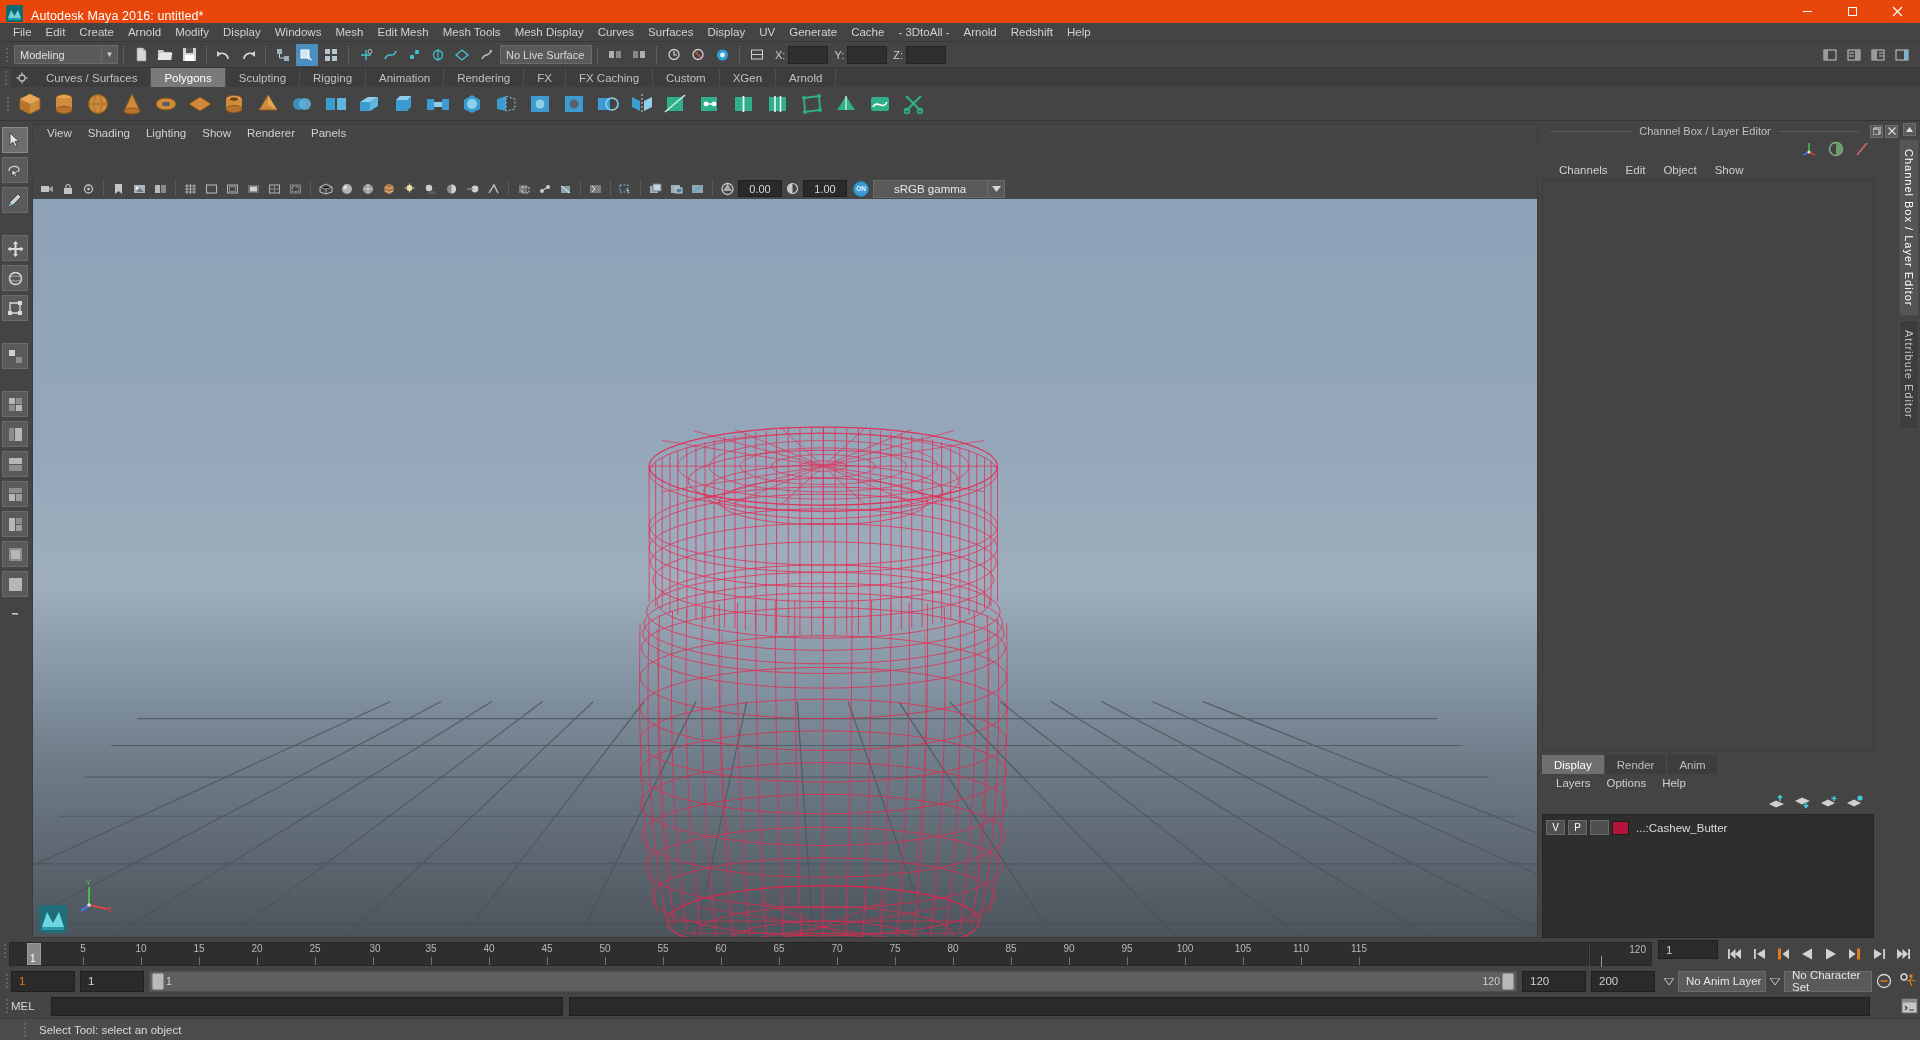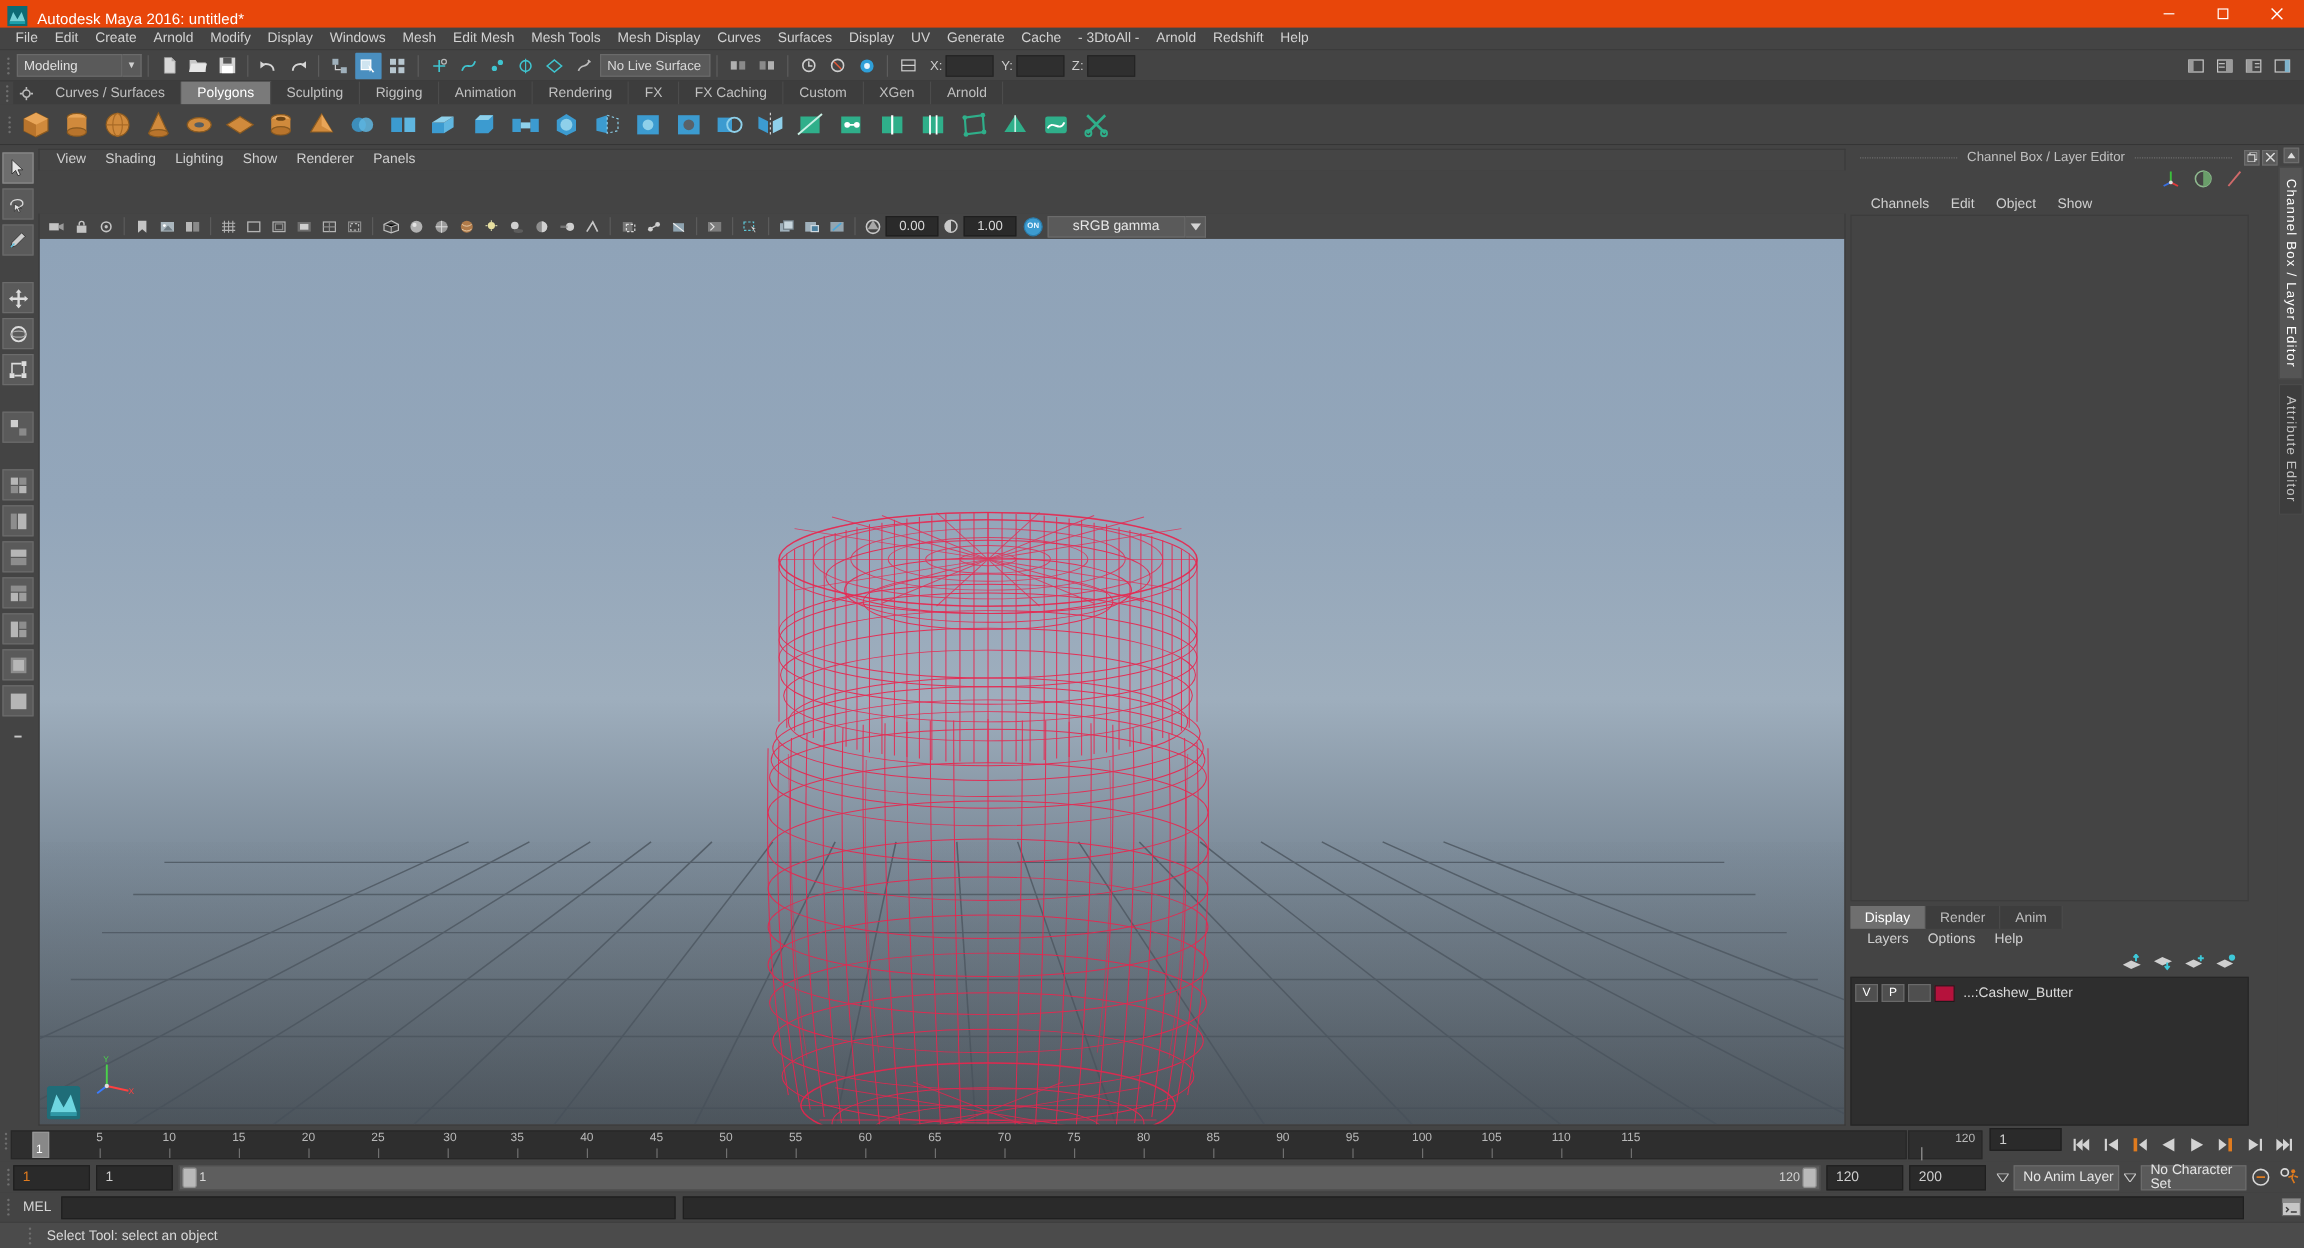--- a/index.html
+++ b/index.html
@@ -150,21 +150,21 @@
   .range-bar { flex: 1 1 auto; height: 21px; background: #5e5e5e; border: 1px solid #4e4e4e; display: flex; align-items: center; position: relative; margin-right: 5px; }
   .rb-handle { width: 12px; height: 17px; background: #b9b9b9; border: 1px solid #8f8f8f; border-radius: 2px; margin: 0 2px; }
   .rb-l { font-size: 10.5px; color: #d8d8d8; }
   .rb-r { font-size: 10.5px; color: #d0d0d0; margin-left: auto; }
   .rarrow { width: 18px; height: 21px; display: flex; align-items: center; justify-content: center; font-size: 8px; color: #c8c8c8; }
   .rbtn { width: 88px; height: 21px; background: #5a5a5a; border: 1px solid #6b6b6b; color: #e5e5e5; font-size: 11.5px; display: flex; align-items: center; padding-left: 7px; }
   .ricon { width: 24px; height: 22px; display: flex; align-items: center; justify-content: center; }
 
   
   .mel-row { height: 24px; flex: 0 0 24px; background: #444444; display: flex; align-items: center; padding-left: 2px; }
-  .mel-label { width: 40px; flex: 0 0 40px; font-size: 11.5px; color: #d4d4d4; text-align: center; }
+  .mel-label { width: 40px; flex: 0 0 40px; font-size: 11.5px; color: #d4d4d4; }
   .mel-input { flex: 1 1 auto; height: 19px; background: #2a2a2a; border: 1px solid #1f1f1f; max-width: 512px; }
   .mel-output { flex: 1 1 auto; height: 19px; background: #2a2a2a; border: 1px solid #1f1f1f; margin-left: 6px; margin-right: 28px; }
   .mel-icon { width: 22px; height: 20px; display: flex; align-items: center; justify-content: center; }
 
   
   .helpline { height: 22px; flex: 0 0 22px; background: #4b4b4b; display: flex; align-items: center; padding-left: 20px; border-top: 1px solid #3d3d3d; }
   .help-text { font-size: 11.5px; color: #d8d8d8; padding-left: 10px; }
 </style>
 </head>
 <body>

